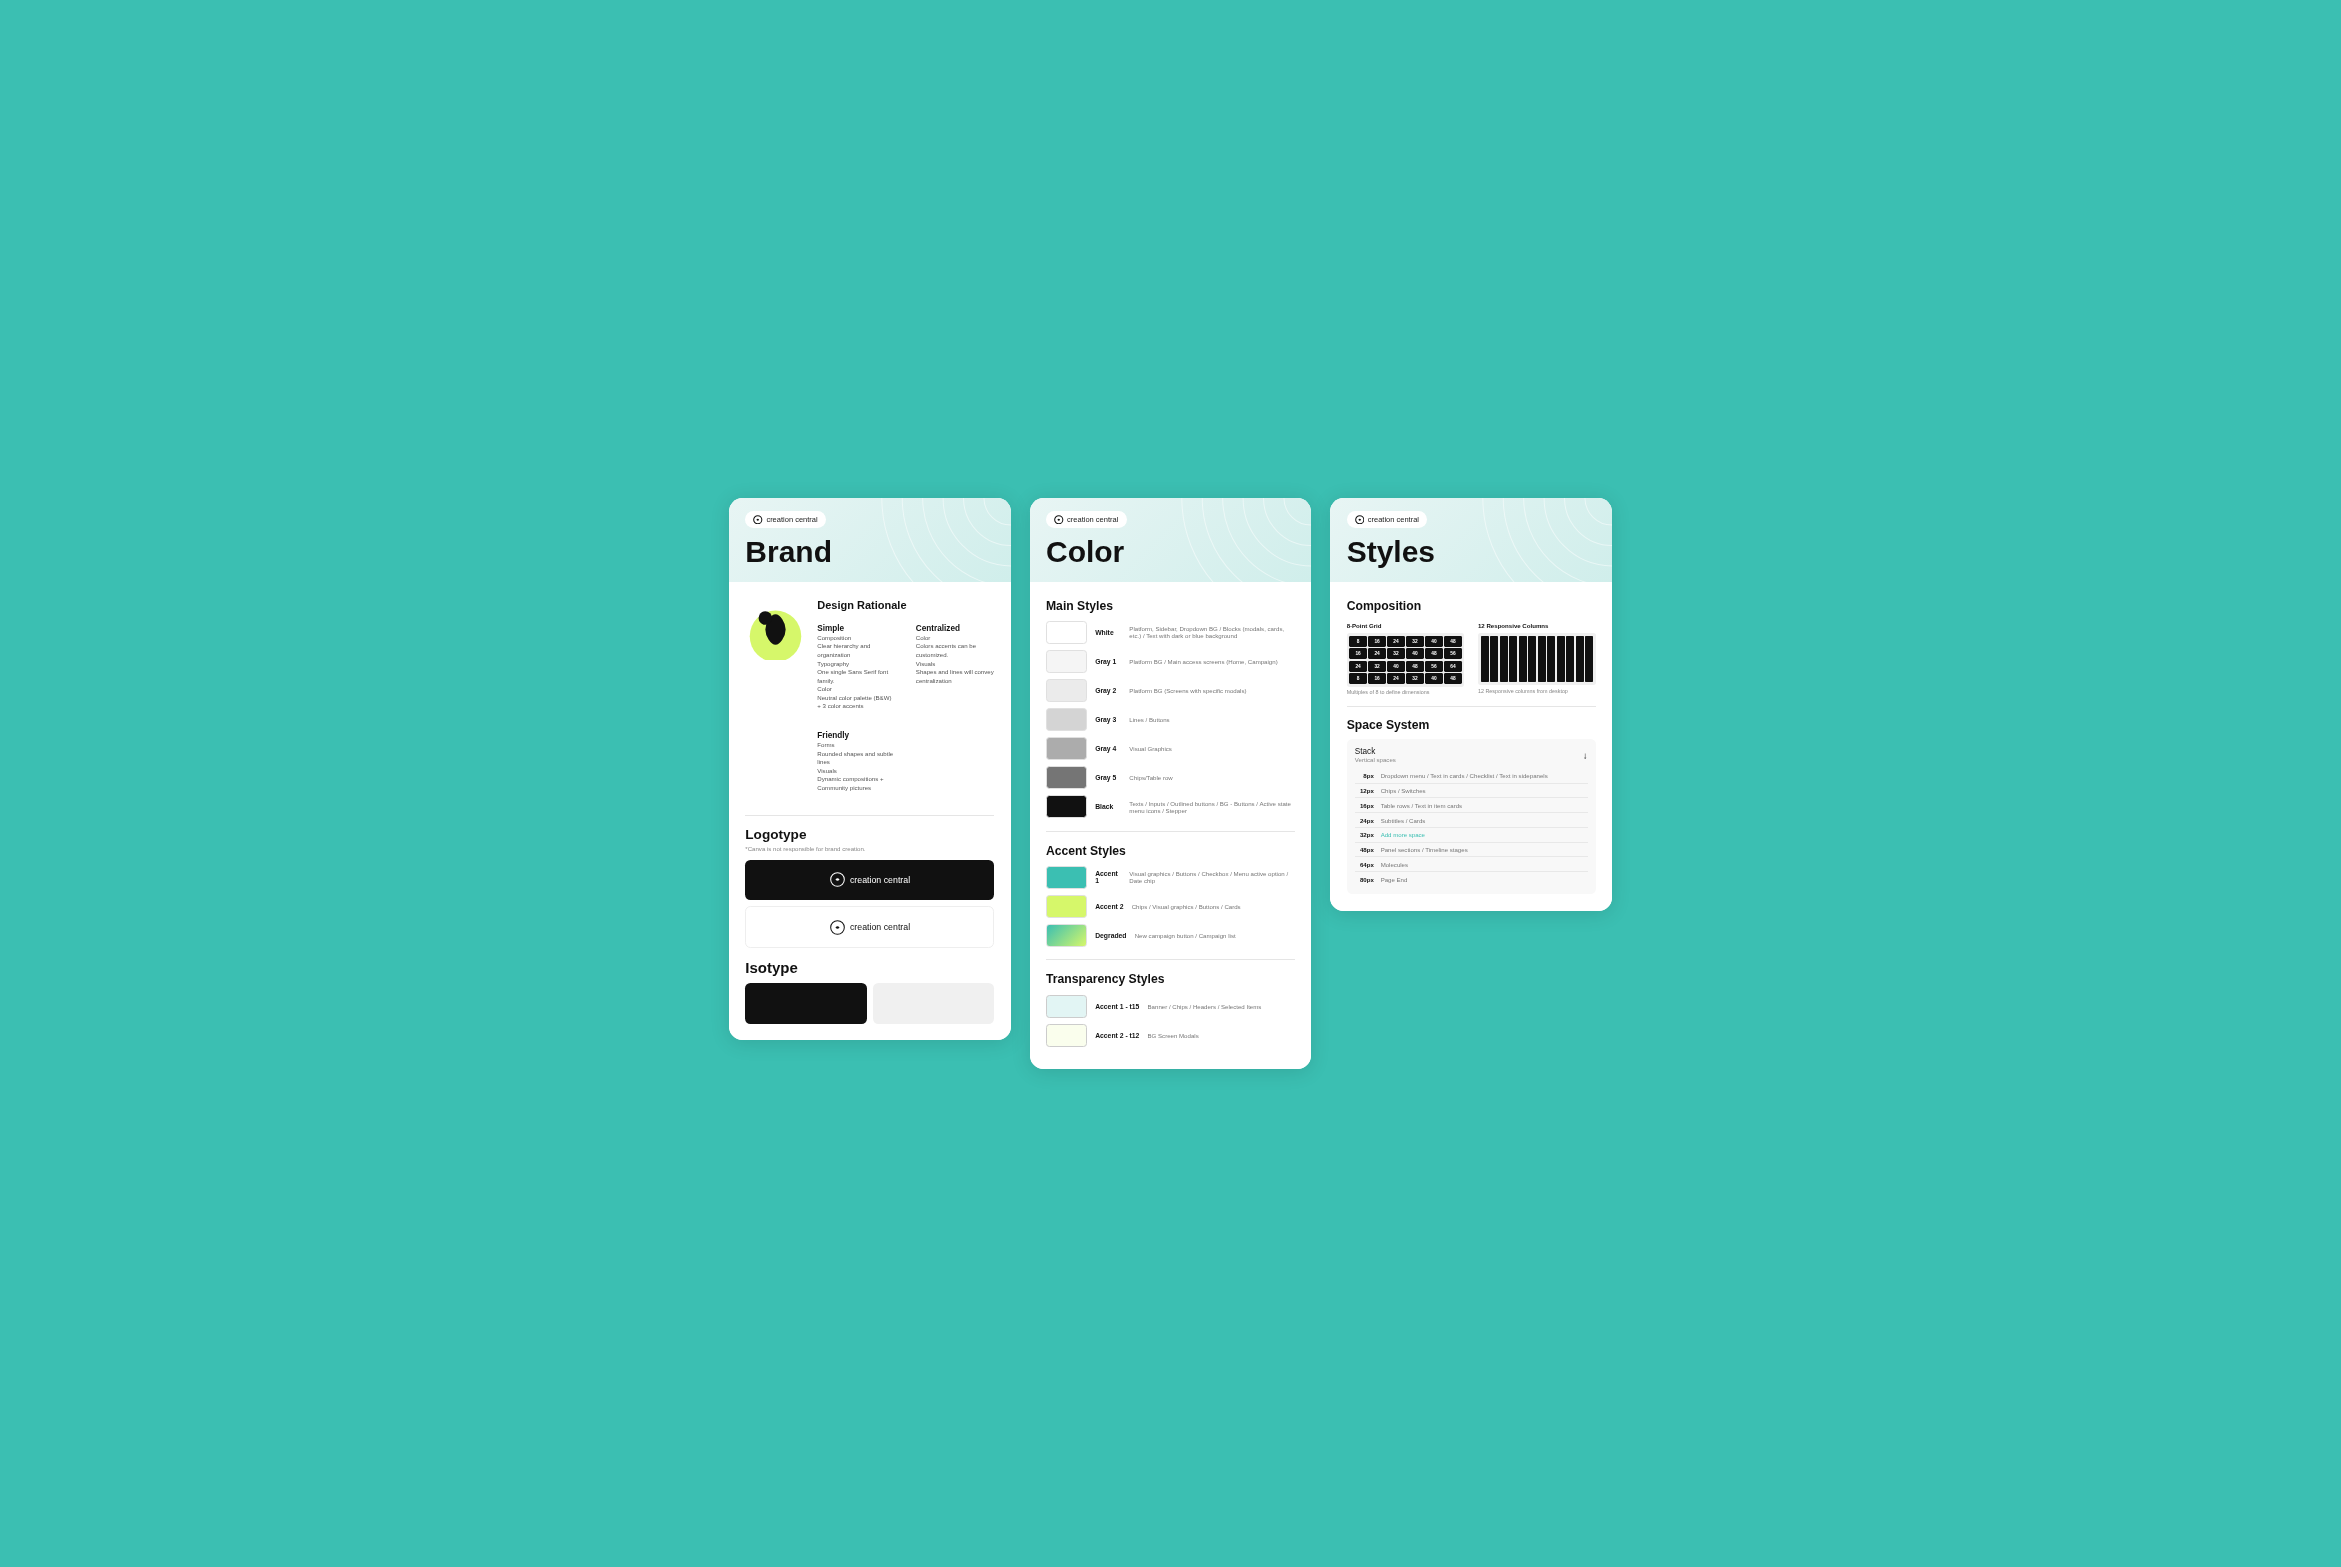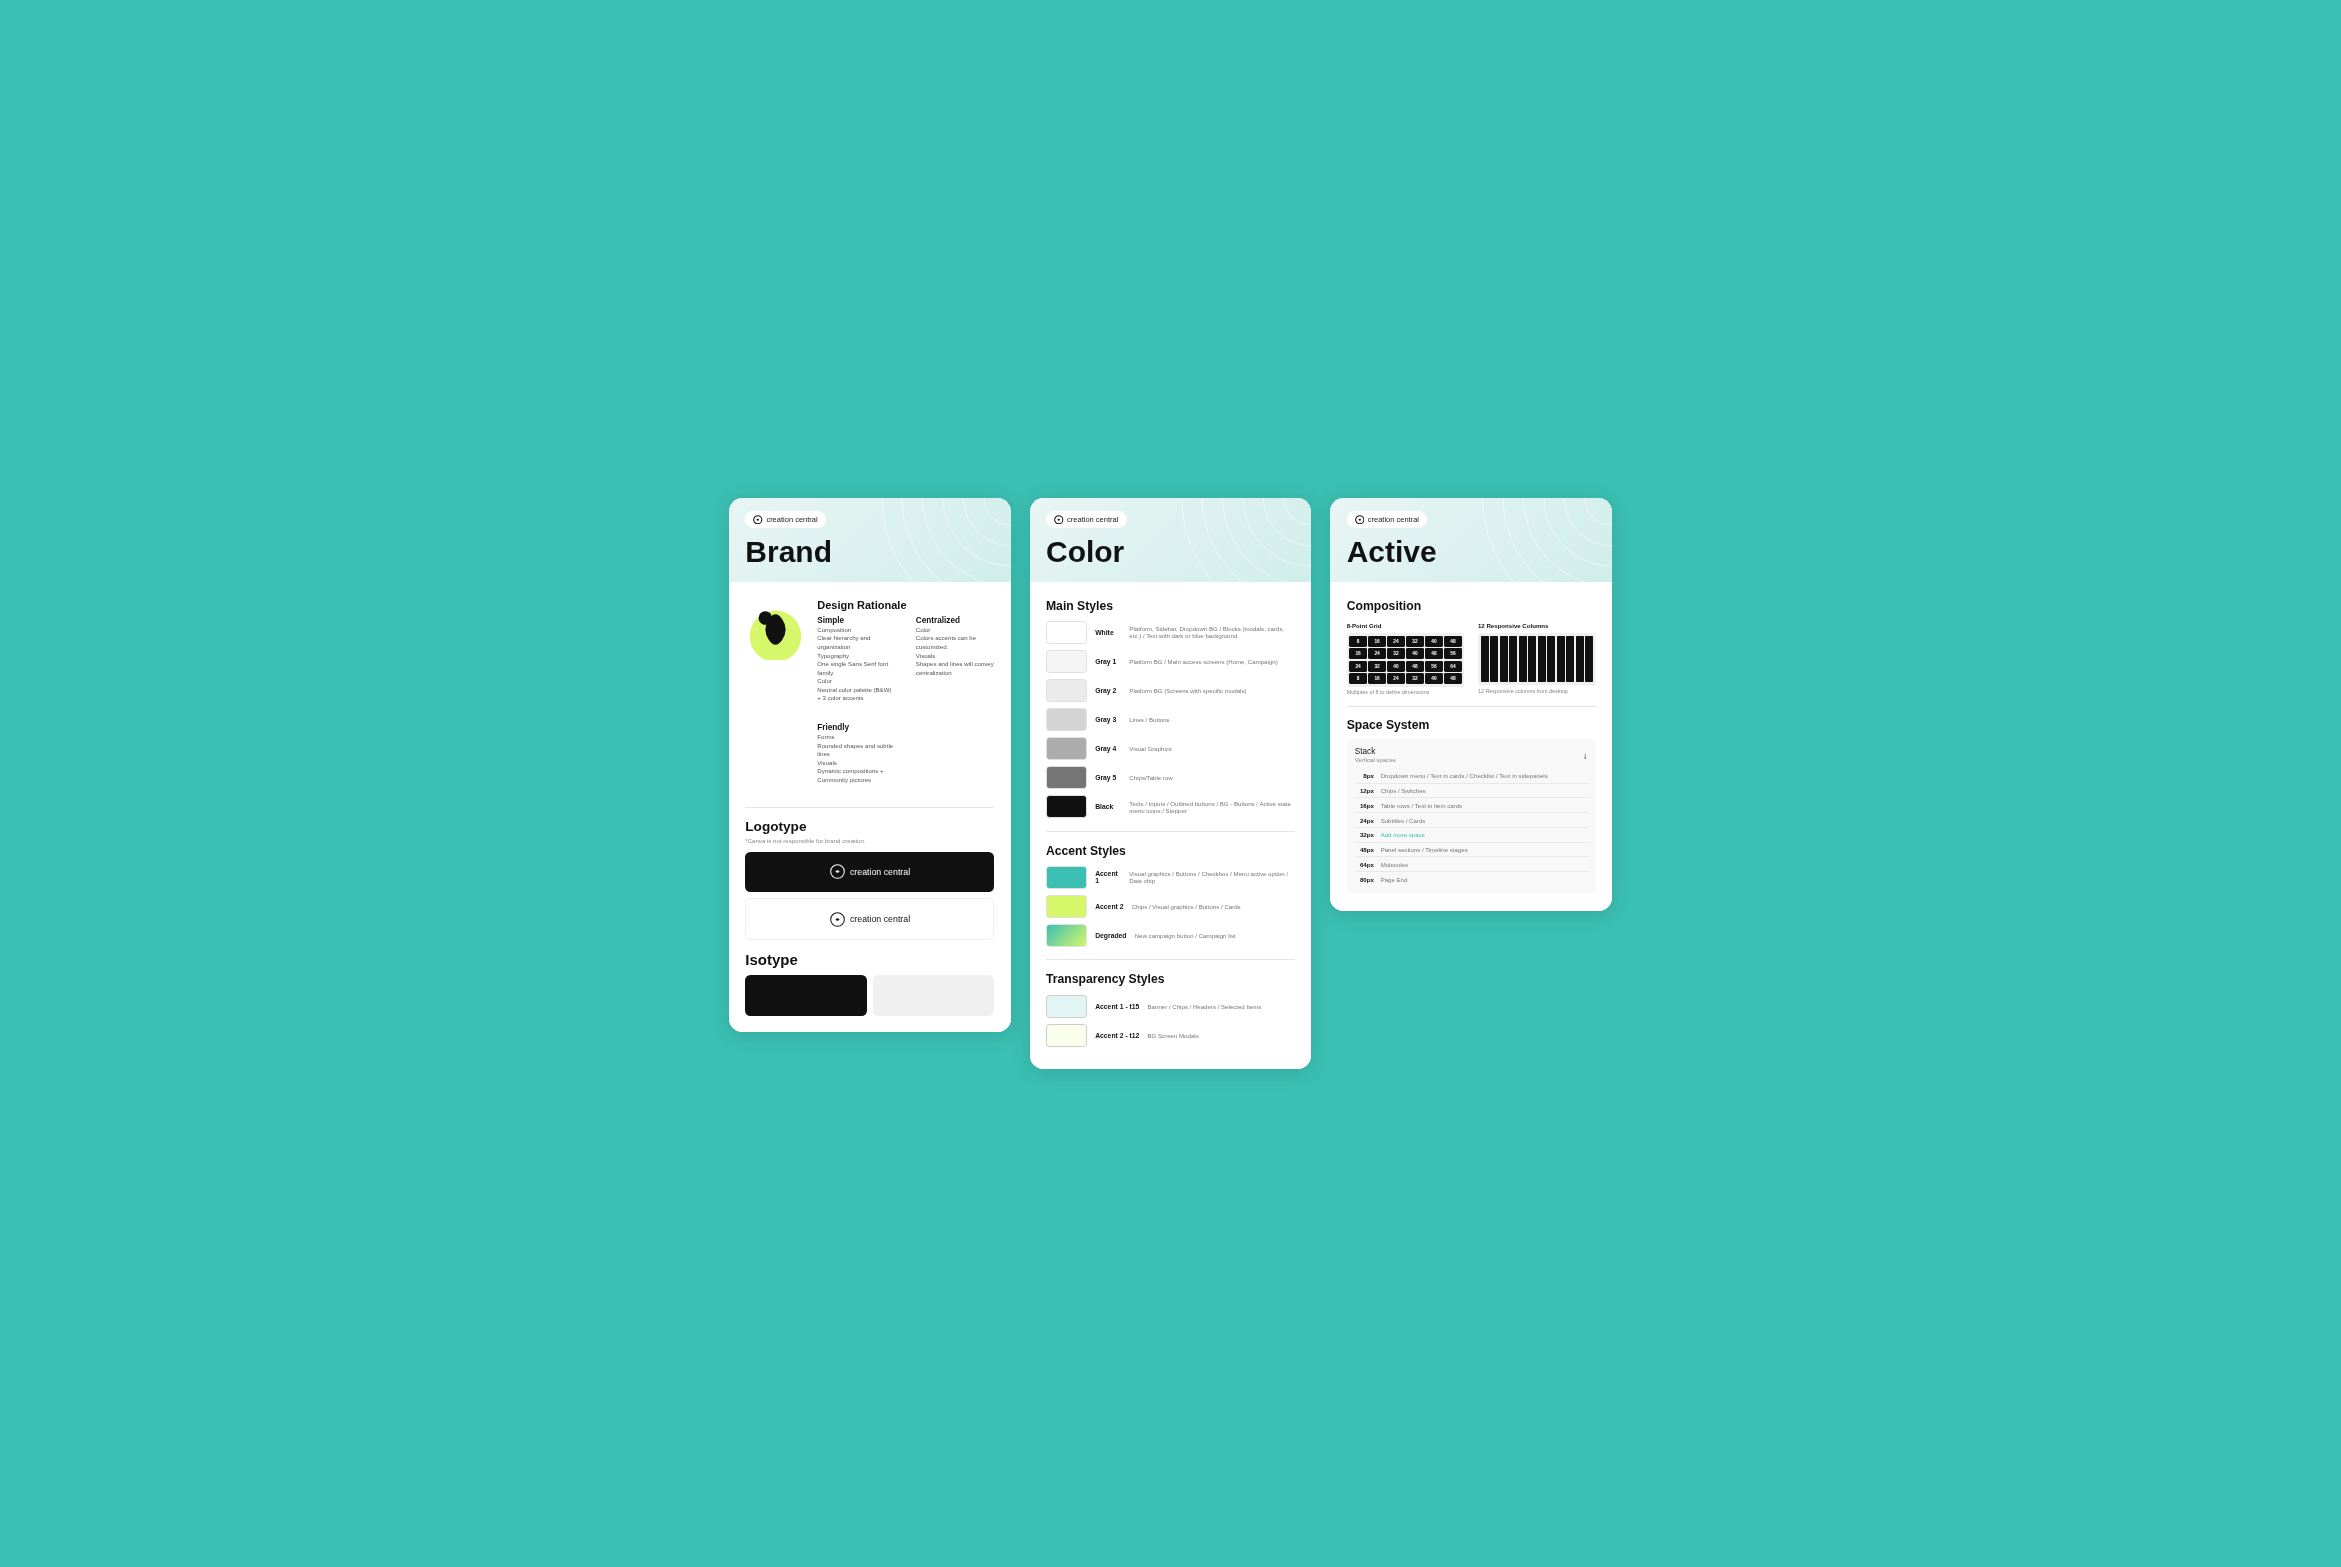--- a/index.html
+++ b/index.html
@@ -356,21 +356,21 @@
       <div class="design-rationale-block">
 
         <div class="dr-logo">
           <svg viewBox="0 0 90 90" width="61" height="61">
             <circle cx="45" cy="55" r="38" fill="#d6f76a"></circle>
             <path d="M35 30 Q45 15 55 30 Q65 45 55 60 Q45 75 35 60 Q25 45 35 30Z" fill="#111"></path>
             <circle cx="30" cy="28" r="10" fill="#111"></circle>
           </svg>
         </div>
         <div class="dr-content">
-          <div style="font-size:11px;font-weight:800;color:#111;margin-bottom:5px;">Design Rationale</div>
+          <div style="font-size:11px;font-weight:800;color:#111;margin-bottom:13px;">Design Rationale</div>
           <div class="two-col-grid">
             <div>
               <div class="dr-item-title">Simple</div>
               <div class="dr-item-sub">Composition<br>Clear hierarchy and organization<br>Typography<br>One single Sans Serif font family.<br>Color<br>Neutral color palette (B&amp;W) + 3 color accents</div>
             </div>
             <div>
               <div class="dr-item-title">Centralized</div>
               <div class="dr-item-sub">Color<br>Colors accents can be customized.<br>Visuals<br>Shapes and lines will convey centralization</div>
             </div>
             <div>
@@ -520,21 +520,21 @@
         <circle cx="200" cy="60" r="160"></circle>
         <circle cx="200" cy="60" r="190"></circle>
       </svg>
       <div class="brand-pill">
         <svg class="brand-icon" viewBox="0 0 14 14" fill="none">
           <circle cx="7" cy="7" r="6" stroke="#111" stroke-width="1.5"></circle>
           <path d="M5 7 Q7 4 9 7 Q7 10 5 7Z" fill="#111"></path>
         </svg>
         <span>creation central</span>
       </div>
-      <div class="panel-title">Active</div>
+      <div class="panel-title">Styles</div>
     </div>
 
     <div class="panel-body">
 
       <div class="composition-block">
         <div class="comp-title">Composition</div>
         <div class="comp-grids">
 
           <div class="comp-grid-item">
             <div class="comp-grid-label">8-Point Grid</div>

